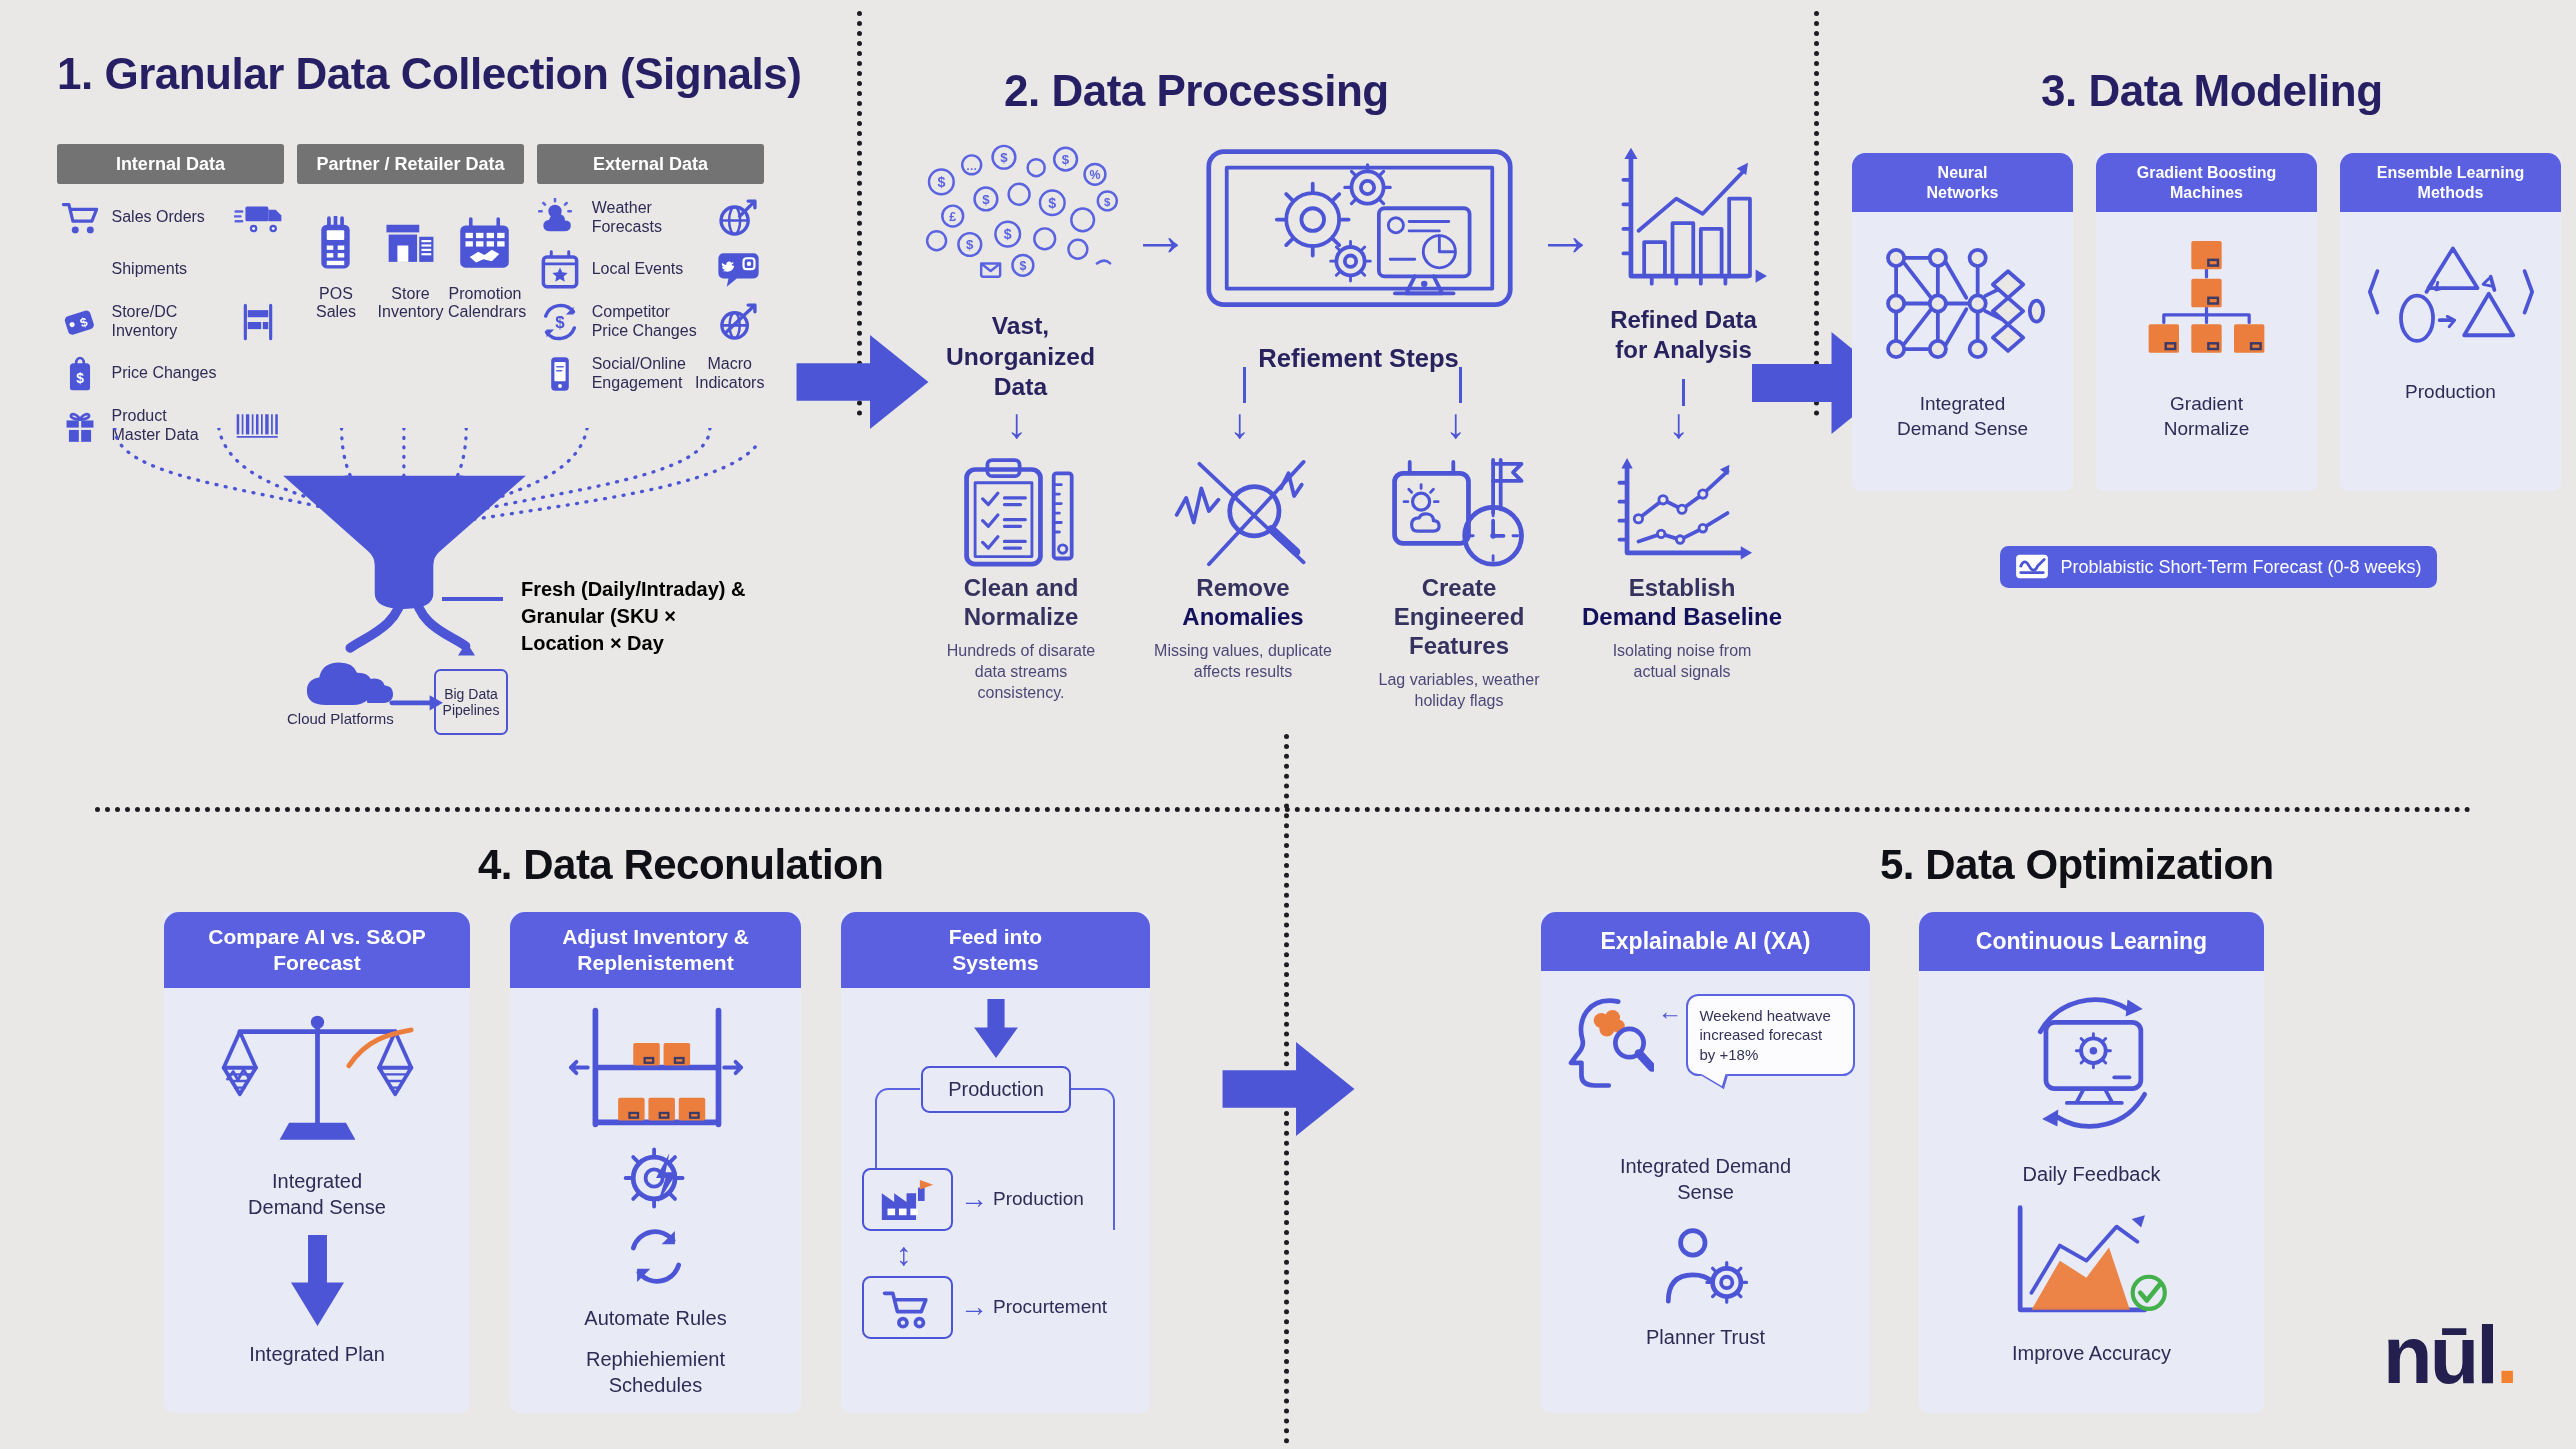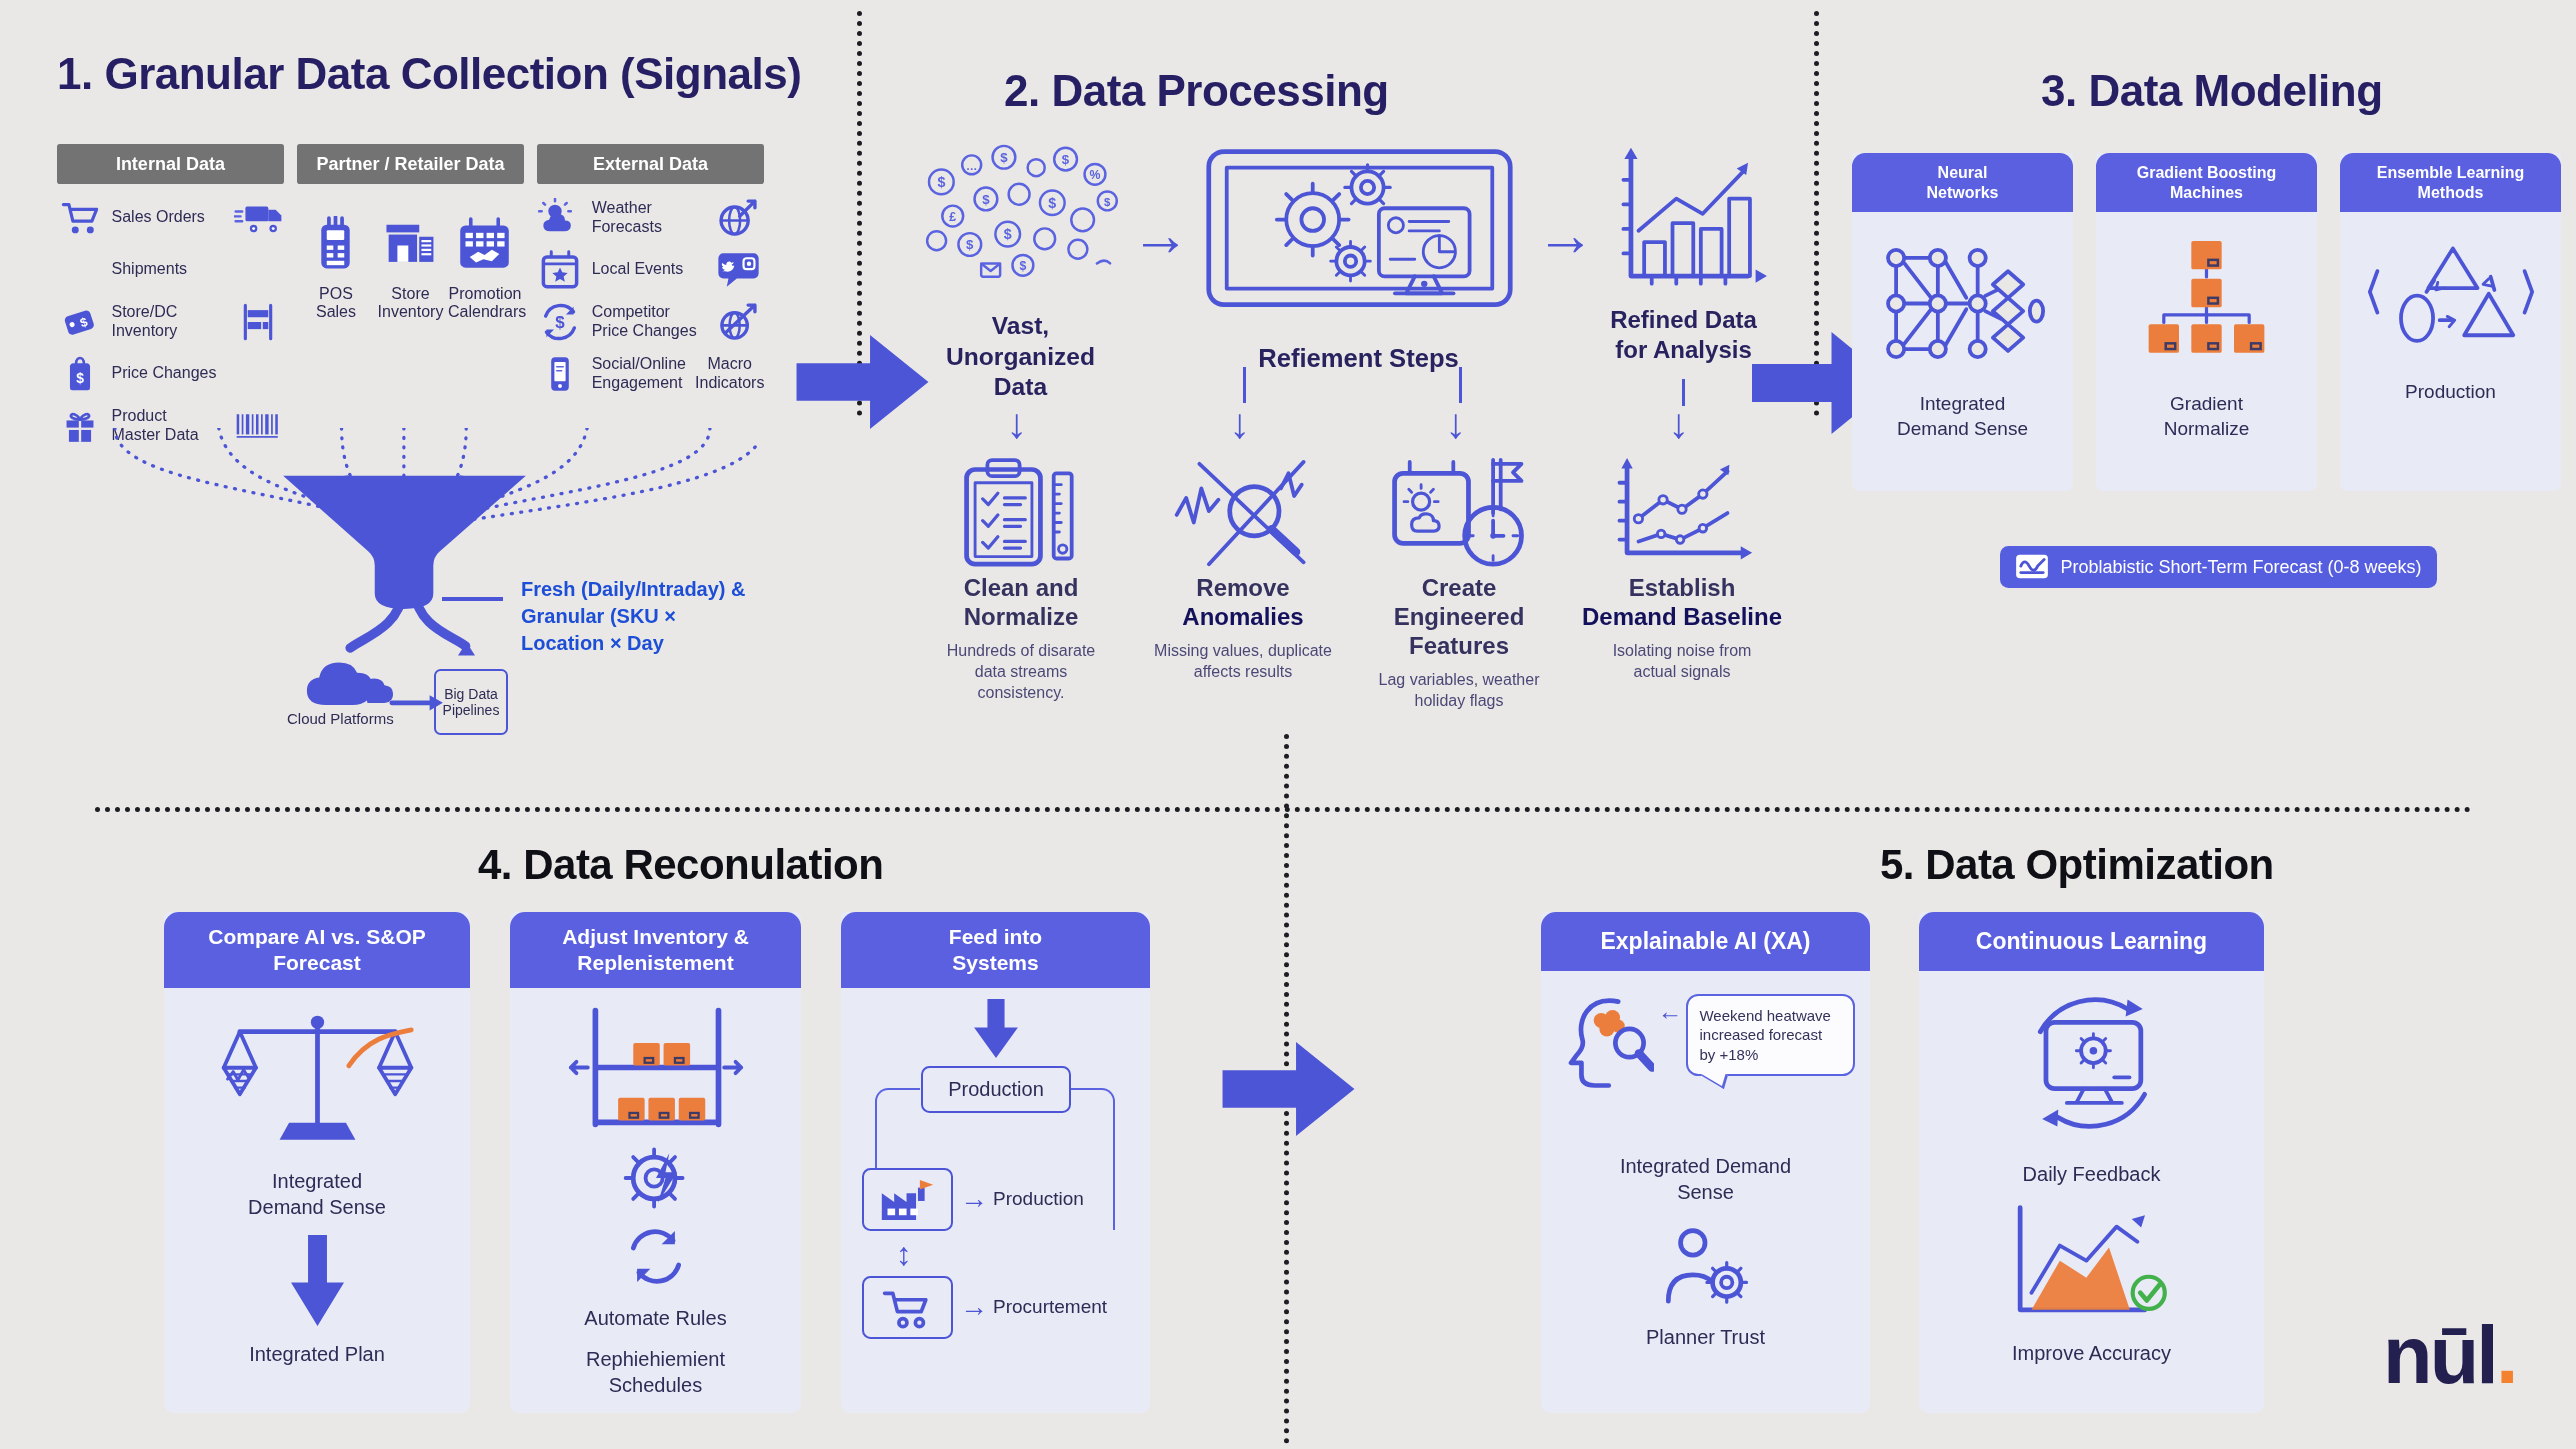--- a/index.html
+++ b/index.html
@@ -24,21 +24,21 @@
             display:flex; align-items:center; justify-content:center; border-radius:2.8px; }
   .itemrow { display:flex; align-items:center; gap:9.5px; min-height:52px; padding:1.9px 0; }
   .itemrow .ic { width:45px; display:flex; justify-content:center; }
   .itemrow .ric { width:51px; display:flex; justify-content:center; }
   .lbl  { font-size:16px; color:#2e2b55; line-height:1.15; }
   .itemrow .lbl { flex:1; }
   .pcol { display:flex; justify-content:space-between; padding:32px 1.9px 0; }
   .pcell { width:74px; text-align:center; }
   .pcell .lbl { margin-top:9.5px; }
 
-  .note-bold { font-size:20px; font-weight:bold; color:#1d4ed8; line-height:1.35; }
+  .note-bold { font-size:20px; font-weight:bold; color:#000000; line-height:1.35; }
   .smalllbl { font-size:15px; color:#2e2b55; }
   .pipebox { border:2.8px solid #4c55d6; border-radius:6.6px; text-align:center;
              font-size:14px; color:#2e2b55; display:flex; align-items:center; justify-content:center; }
 
   
   .flowlbl { font-size:24.6px; font-weight:bold; color:#28235f; text-align:center; line-height:1.25; }
   .arrowglyph { color:#4c55d6; font-weight:bold; }
   .stepcol { width:220px; text-align:center; }
   .stepttl  { font-size:24px; font-weight:bold; color:#35325f; line-height:1.2; }
   .stepemph { font-size:24px; font-weight:bold; color:#14115c; line-height:1.2; }

